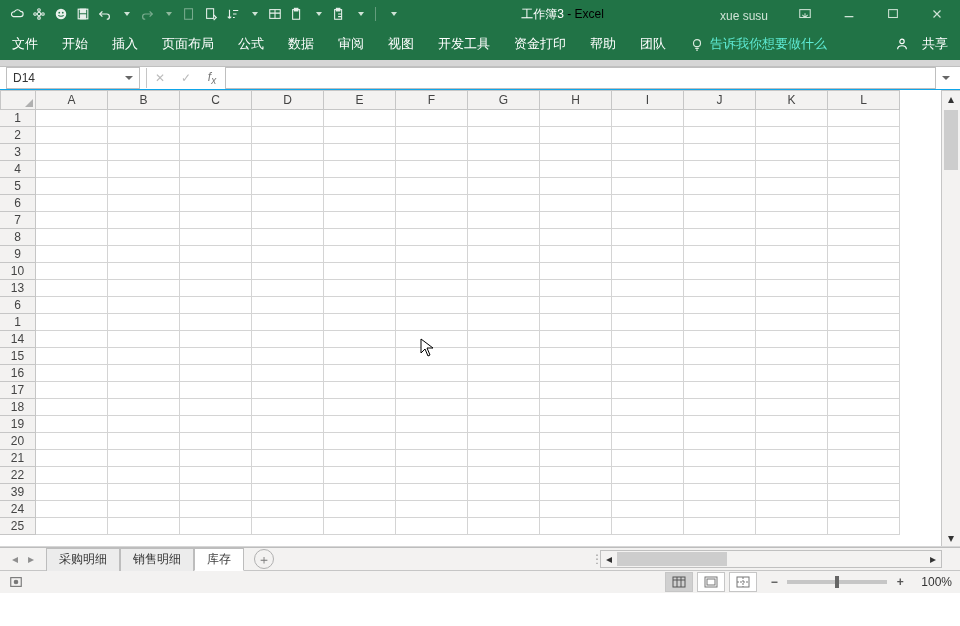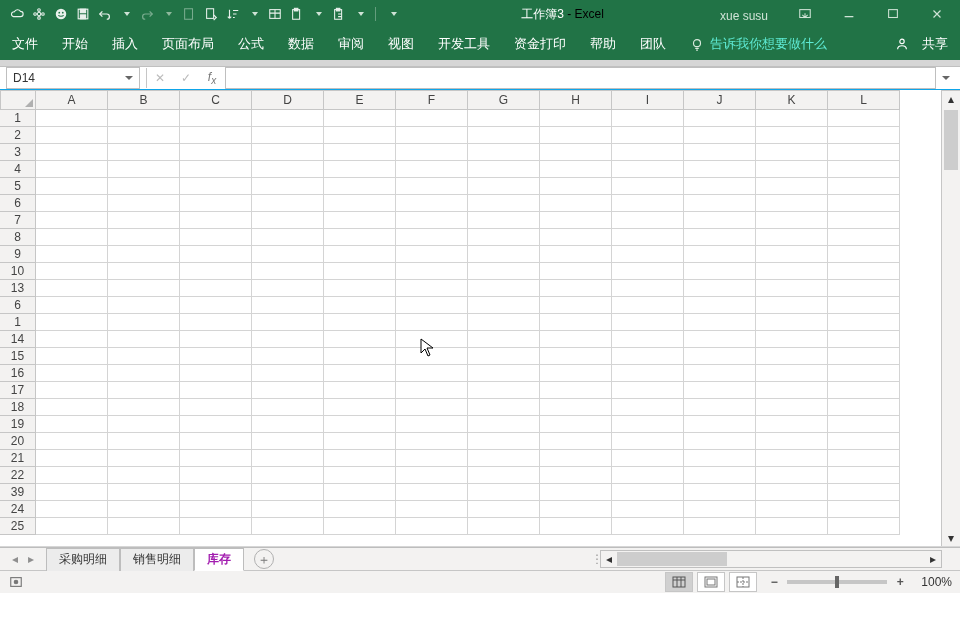--- a/index.html
+++ b/index.html
@@ -41,21 +41,21 @@
 .gridbody{flex:1;display:flex;overflow:hidden;}
 .rows{display:flex;flex-direction:column;}
 .rowhdr{width:36px;height:17px;border-right:1px solid #c6c6c6;border-bottom:1px solid #c6c6c6;background:#f3f2f1;text-align:center;line-height:17px;color:#444;box-sizing:border-box;}
 .cells{flex:1;position:relative;}
 .cellrow{display:flex;height:17px;}
 .cell{flex:0 0 72px;border-right:1px solid #d4d4d4;border-bottom:1px solid #d4d4d4;box-sizing:border-box;}
 .tabs-bar{height:22px;display:flex;align-items:center;border-top:1px solid #bdbdbd;background:#f3f2f1;}
 .tab-nav{display:flex;gap:2px;padding:0 8px;}
 .tab-arrow{width:14px;height:14px;display:flex;align-items:center;justify-content:center;color:#8f8f8f;}
 .sheet-tab{padding:2px 12px;border:1px solid #bdbdbd;border-bottom:none;background:#ececec;margin-top:1px;font-size:12px;}
-.sheet-tab.active{background:#fff;border-bottom:1px solid #fff;color:#a21caf;font-weight:700;}
+.sheet-tab.active{background:#fff;border-bottom:1px solid #fff;color:#404040;font-weight:400;}
 .newtab{width:18px;height:18px;border:1px solid #b0b0b0;border-radius:50%;display:flex;align-items:center;justify-content:center;margin-left:10px;color:#777;font-size:13px;line-height:1;}
 .tabs-spacer{flex:1;}
 .hscroll{display:flex;align-items:center;width:340px;height:16px;border:1px solid #c0c0c0;background:#f3f2f1;margin-right:18px;}
 .hscroll .arr{width:16px;display:flex;align-items:center;justify-content:center;}
 .hscroll .track{flex:1;position:relative;height:100%;}
 .hscroll .thumb{position:absolute;left:0;top:1px;bottom:1px;width:110px;background:#cdcdcd;}
 .statusbar{height:22px;background:#f3f2f1;border-top:1px solid #c6c6c6;display:flex;align-items:center;padding:0 8px;gap:10px;}
 .status-ico{width:16px;height:16px;display:flex;align-items:center;justify-content:center;}
 .statusbar .sp{flex:1;}
 .view-btns{display:flex;gap:4px;}

